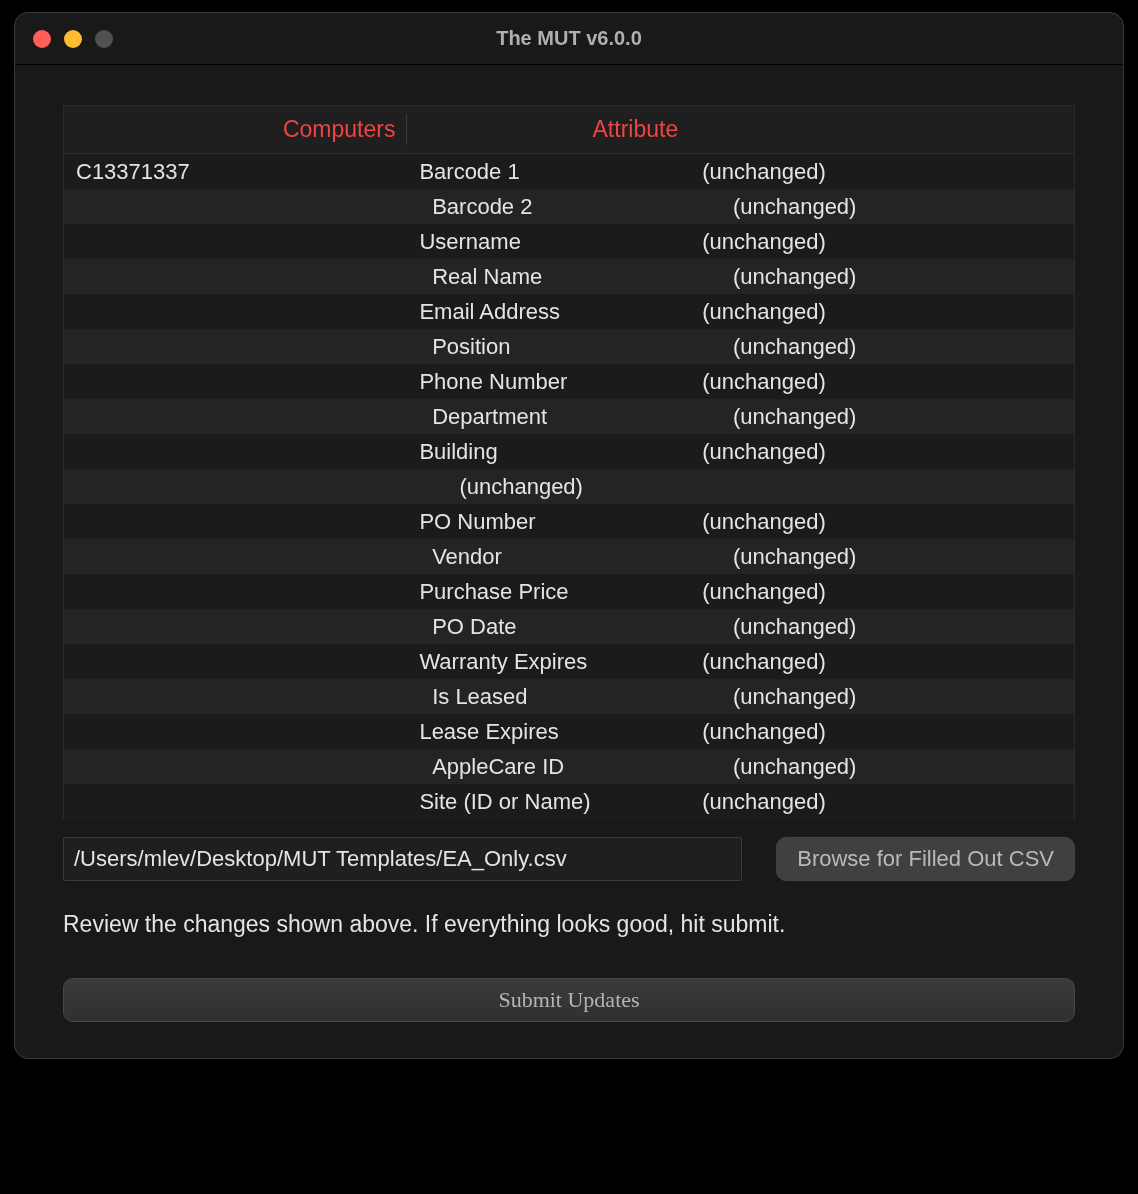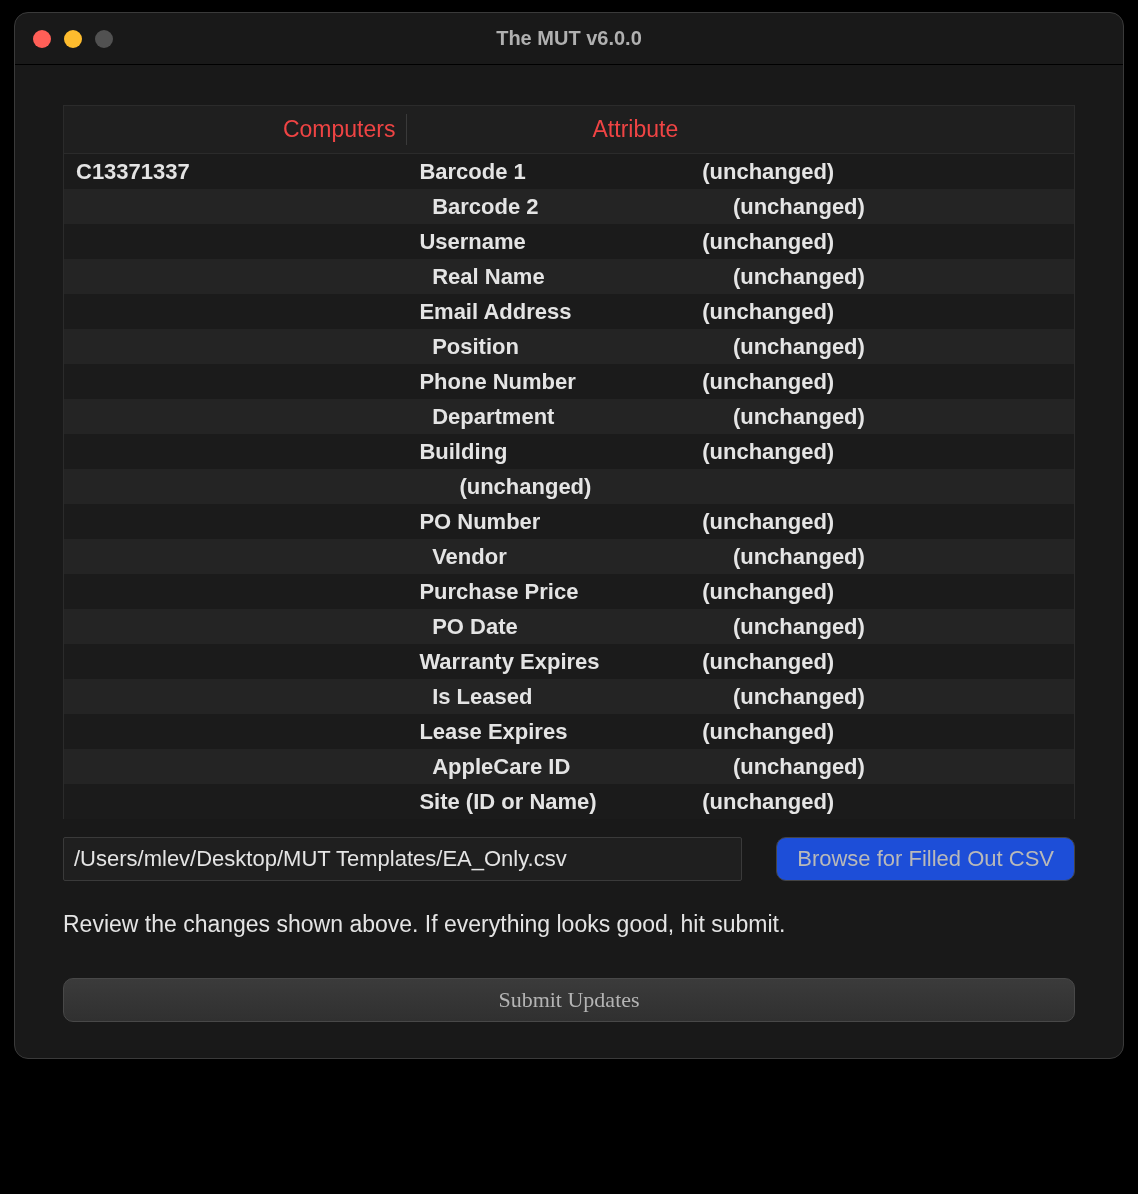--- a/index.html
+++ b/index.html
@@ -86,21 +86,21 @@
     .tr {
       display: flex;
       height: 35px;
       align-items: center;
     }
     .tr-even { background: #1b1b1b; }
     .tr-odd { background: #242424; gap: 40px; }
     .td {
       color: #e4e4e4;
       font-size: 22px;
-      font-weight: 700;
+      font-weight: 400;
       padding: 0 12px;
       white-space: nowrap;
       overflow: hidden;
       text-overflow: ellipsis;
     }
     .td-computers { width: 34%; }
     .td-attribute { width: 28%; }
     .td-value { width: 38%; }
     .unchanged { color: #e5e5e5; }
     .controls-row {
@@ -114,21 +114,21 @@
       background: #1f1f1f;
       border: 1px solid #3a3a3a;
       color: #e4e4e4;
       font-size: 22px;
       padding: 8px 10px;
       border-radius: 2px;
       font-family: inherit;
       outline: none;
     }
     .browse-btn {
-      background: #1d4ed8;
+      background: #404040;
       border: 1px solid #444;
       color: #b9b9b9;
       font-size: 22px;
       padding: 8px 20px;
       border-radius: 10px;
       cursor: pointer;
       font-family: inherit;
     }
     .instruction {
       color: #e4e4e4;

